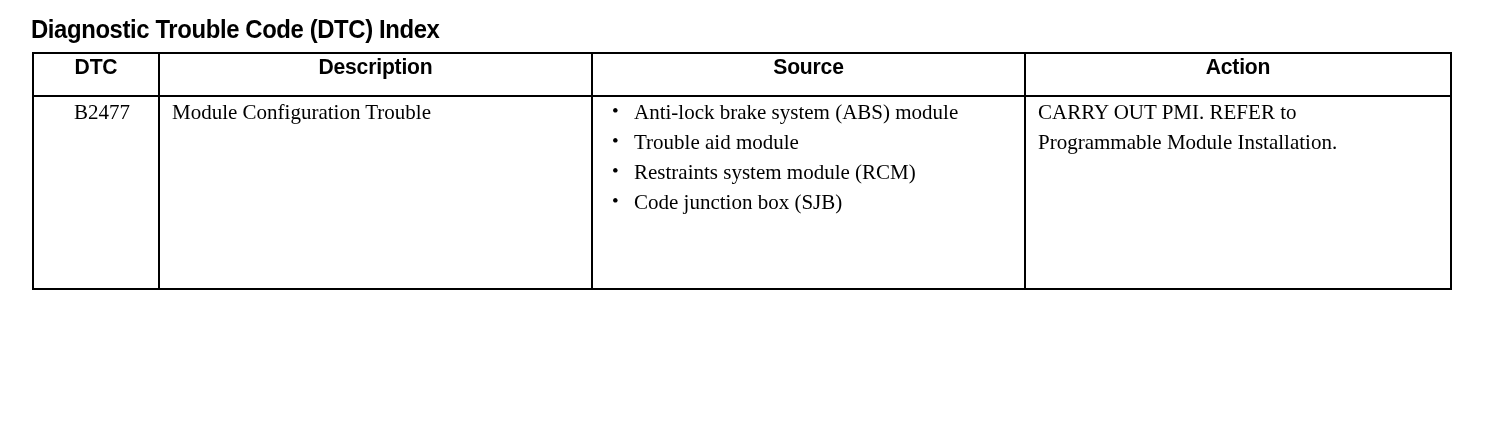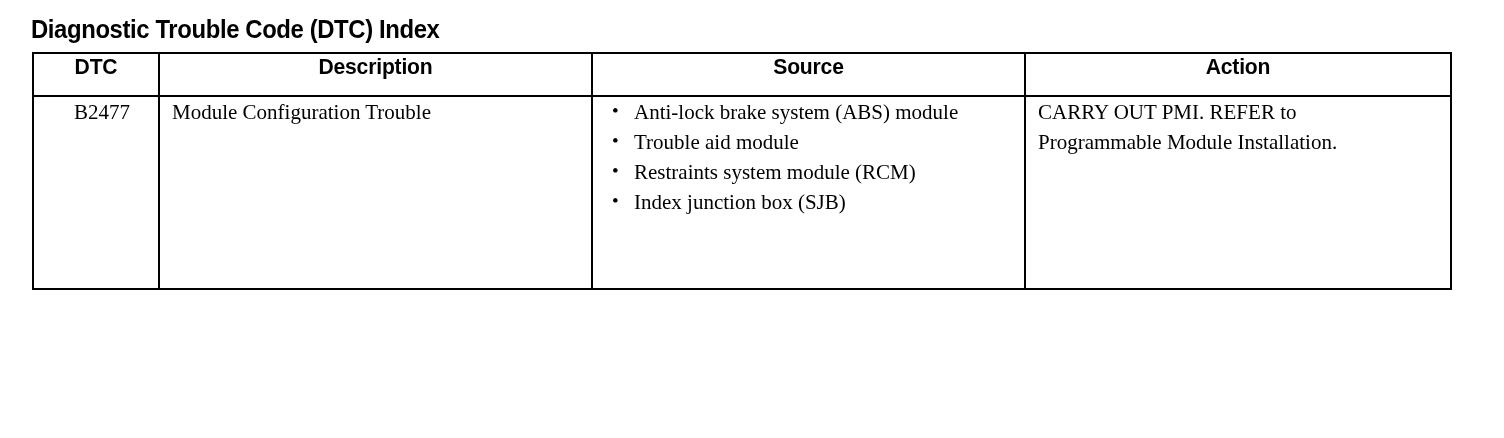--- a/index.html
+++ b/index.html
@@ -164,21 +164,21 @@
             <li>
               <span class="bullet">•</span>
               <span class="li-text">Trouble aid module</span>
             </li>
             <li>
               <span class="bullet">•</span>
               <span class="li-text">Restraints system module (RCM)</span>
             </li>
             <li>
               <span class="bullet">•</span>
-              <span class="li-text">Index junction box (SJB)</span>
+              <span class="li-text">Code junction box (SJB)</span>
             </li>
           </ul>
         </td>
         <td class="cell-pad cell-act">
           <span class="act-line">CARRY OUT PMI. REFER to</span>
           <span class="act-line">Programmable Module Installation.</span>
         </td>
       </tr>
 
 

